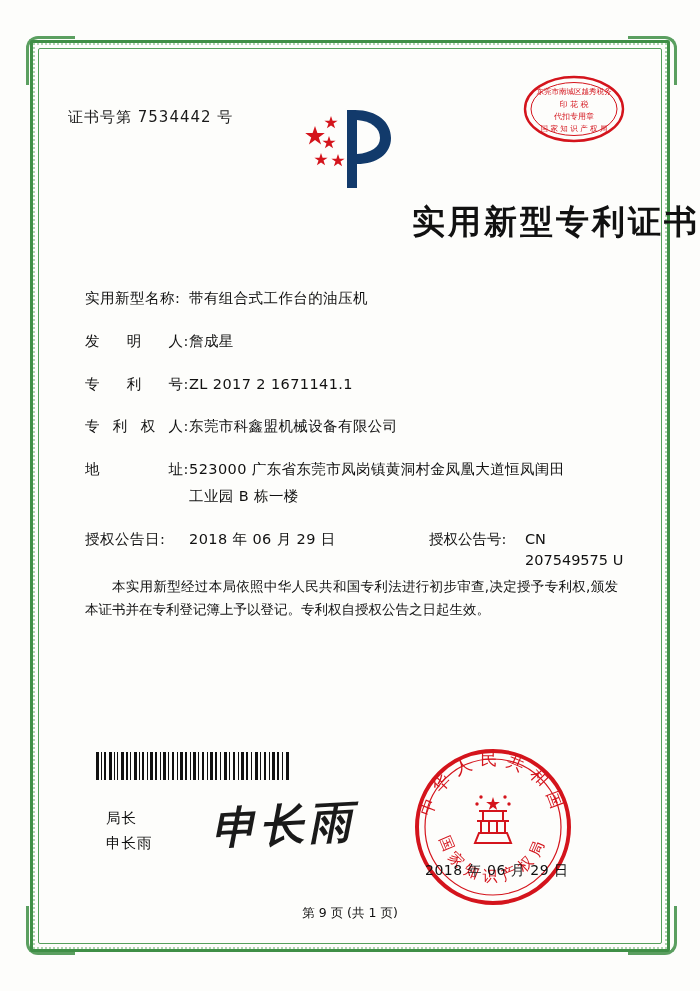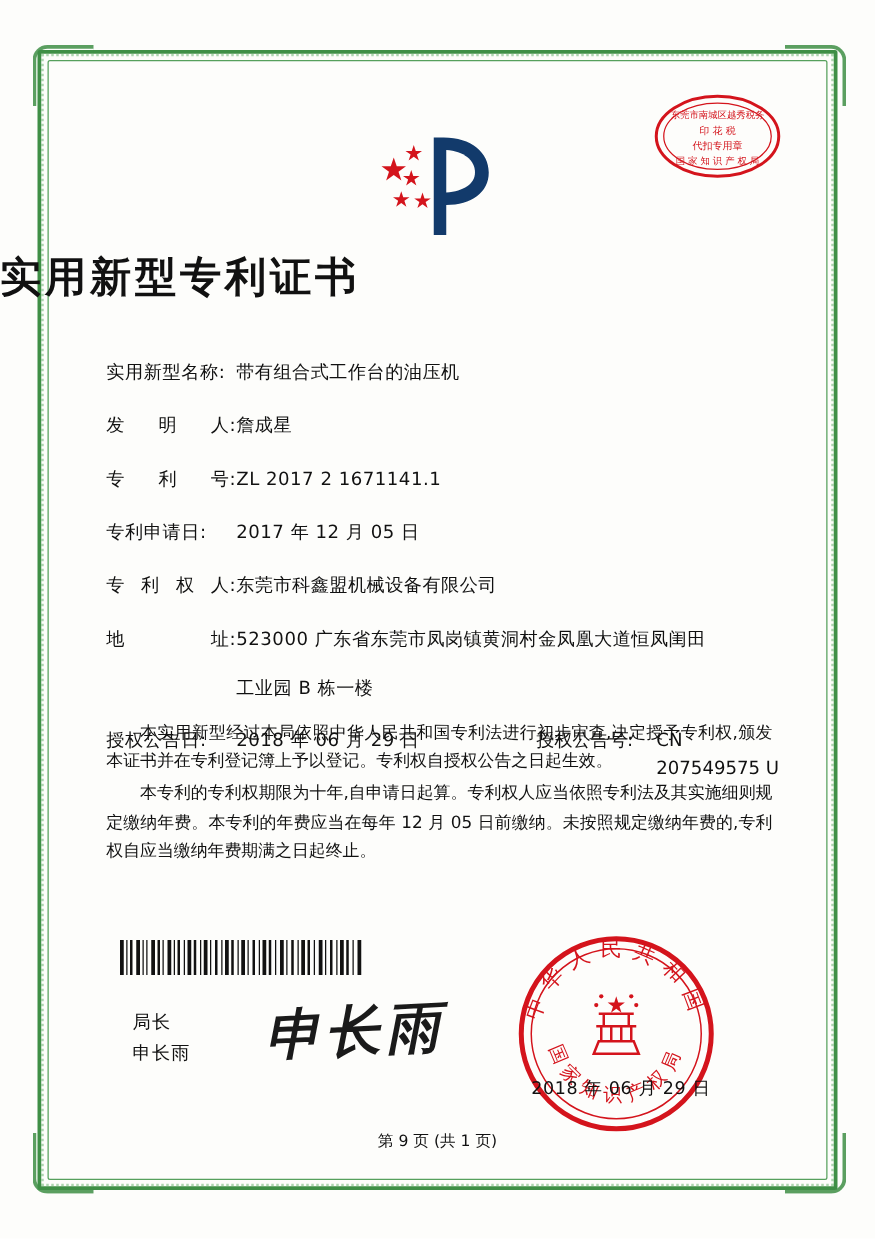--- a/index.html
+++ b/index.html
@@ -84,21 +84,21 @@
     width: 104px;
     height: 70px;
   }
 
   
   #doc-title {
     position: absolute;
     left: 0;
     top: 200px;
     width: 700px;
-    text-align: left;
+    text-align: right;
     font-family: "DejaVu Sans", sans-serif;
     font-weight: bold;
     font-size: 33px;
     letter-spacing: 3px;
     color: #111;
   }
 
   
   #cert-number {
     position: absolute;
@@ -135,21 +135,21 @@
   .field-label.spread {
     display: flex;
     justify-content: space-between;
   }
   .field-value {
     flex: 1;
     letter-spacing: 0.4px;
   }
   .field-value .cont {
     display: block;
-    margin-top: 17px;
+    margin-top: 5px;
   }
   .field-row.dual .field-value {
     flex: 0 0 240px;
   }
   .field-row.dual .field-label2 {
     width: 96px;
     flex: 0 0 96px;
     white-space: nowrap;
   }
   .field-row.dual .field-value2 {
@@ -249,20 +249,21 @@
 <div id="certificate-page">
 
   <div class="border-frame"></div>
   <div class="border-orn"></div>
   <div class="border-frame inner"></div>
   <div class="corner tl"></div>
   <div class="corner tr"></div>
   <div class="corner bl"></div>
   <div class="corner br"></div>
 
+  <div id="cert-number">证书号第 7534442 号</div>
 
   <svg id="emblem" viewBox="0 0 114 86">
 
     <path d="M54 6 L62 6 C84 6 98 18 98 34 C98 50 84 60 64 60 L64 84 L54 84 Z" fill="#123a6b"></path>
     <path d="M64 16 L64 50 C78 49 87 43 87 34 C87 24 78 17 64 16 Z" fill="#fdfdfb"></path>
 
     <g fill="#d4141c">
       <polygon points="22,22 24.4,29 31.8,29 25.8,33.4 28.1,40.4 22,36 15.9,40.4 18.2,33.4 12.2,29 19.6,29"></polygon>
       <polygon points="38,12 39.6,16.7 44.6,16.7 40.5,19.6 42.1,24.3 38,21.4 33.9,24.3 35.5,19.6 31.4,16.7 36.4,16.7"></polygon>
       <polygon points="36,32 37.6,36.7 42.6,36.7 38.5,39.6 40.1,44.3 36,41.4 31.9,44.3 33.5,39.6 29.4,36.7 34.4,36.7"></polygon>
@@ -300,24 +301,20 @@
 
     <div class="field-row">
       <div class="field-label spread">
         <span>专</span>
         <span>利</span>
         <span>号:</span>
       </div>
       <div class="field-value">ZL 2017 2 1671141.1</div>
     </div>
 
-    <div class="field-row">
-      <div class="field-label">专利申请日:</div>
-      <div class="field-value">2017 年 12 月 05 日</div>
-    </div>
 
     <div class="field-row">
       <div class="field-label spread">
         <span>专</span>
         <span>利</span>
         <span>权</span>
         <span>人:</span>
       </div>
       <div class="field-value">东莞市科鑫盟机械设备有限公司</div>
     </div>
@@ -337,21 +334,20 @@
       <div class="field-label">授权公告日:</div>
       <div class="field-value">2018 年 06 月 29 日</div>
       <div class="field-label2">授权公告号:</div>
       <div class="field-value2">CN 207549575 U</div>
     </div>
 
   </div>
 
   <div id="body-text">
     <p>本实用新型经过本局依照中华人民共和国专利法进行初步审查,决定授予专利权,颁发本证书并在专利登记簿上予以登记。专利权自授权公告之日起生效。</p>
-    <p>本专利的专利权期限为十年,自申请日起算。专利权人应当依照专利法及其实施细则规定缴纳年费。本专利的年费应当在每年 12 月 05 日前缴纳。未按照规定缴纳年费的,专利权自应当缴纳年费期满之日起终止。</p>
   </div>
 
   <div id="barcode">
     <div class="bar" style="left:0px;width:3px"></div>
     <div class="bar" style="left:5px;width:1px"></div>
     <div class="bar" style="left:8px;width:2px"></div>
     <div class="bar" style="left:13px;width:3px"></div>
     <div class="bar" style="left:18px;width:1px"></div>
     <div class="bar" style="left:21px;width:1px"></div>
     <div class="bar" style="left:25px;width:3px"></div>

